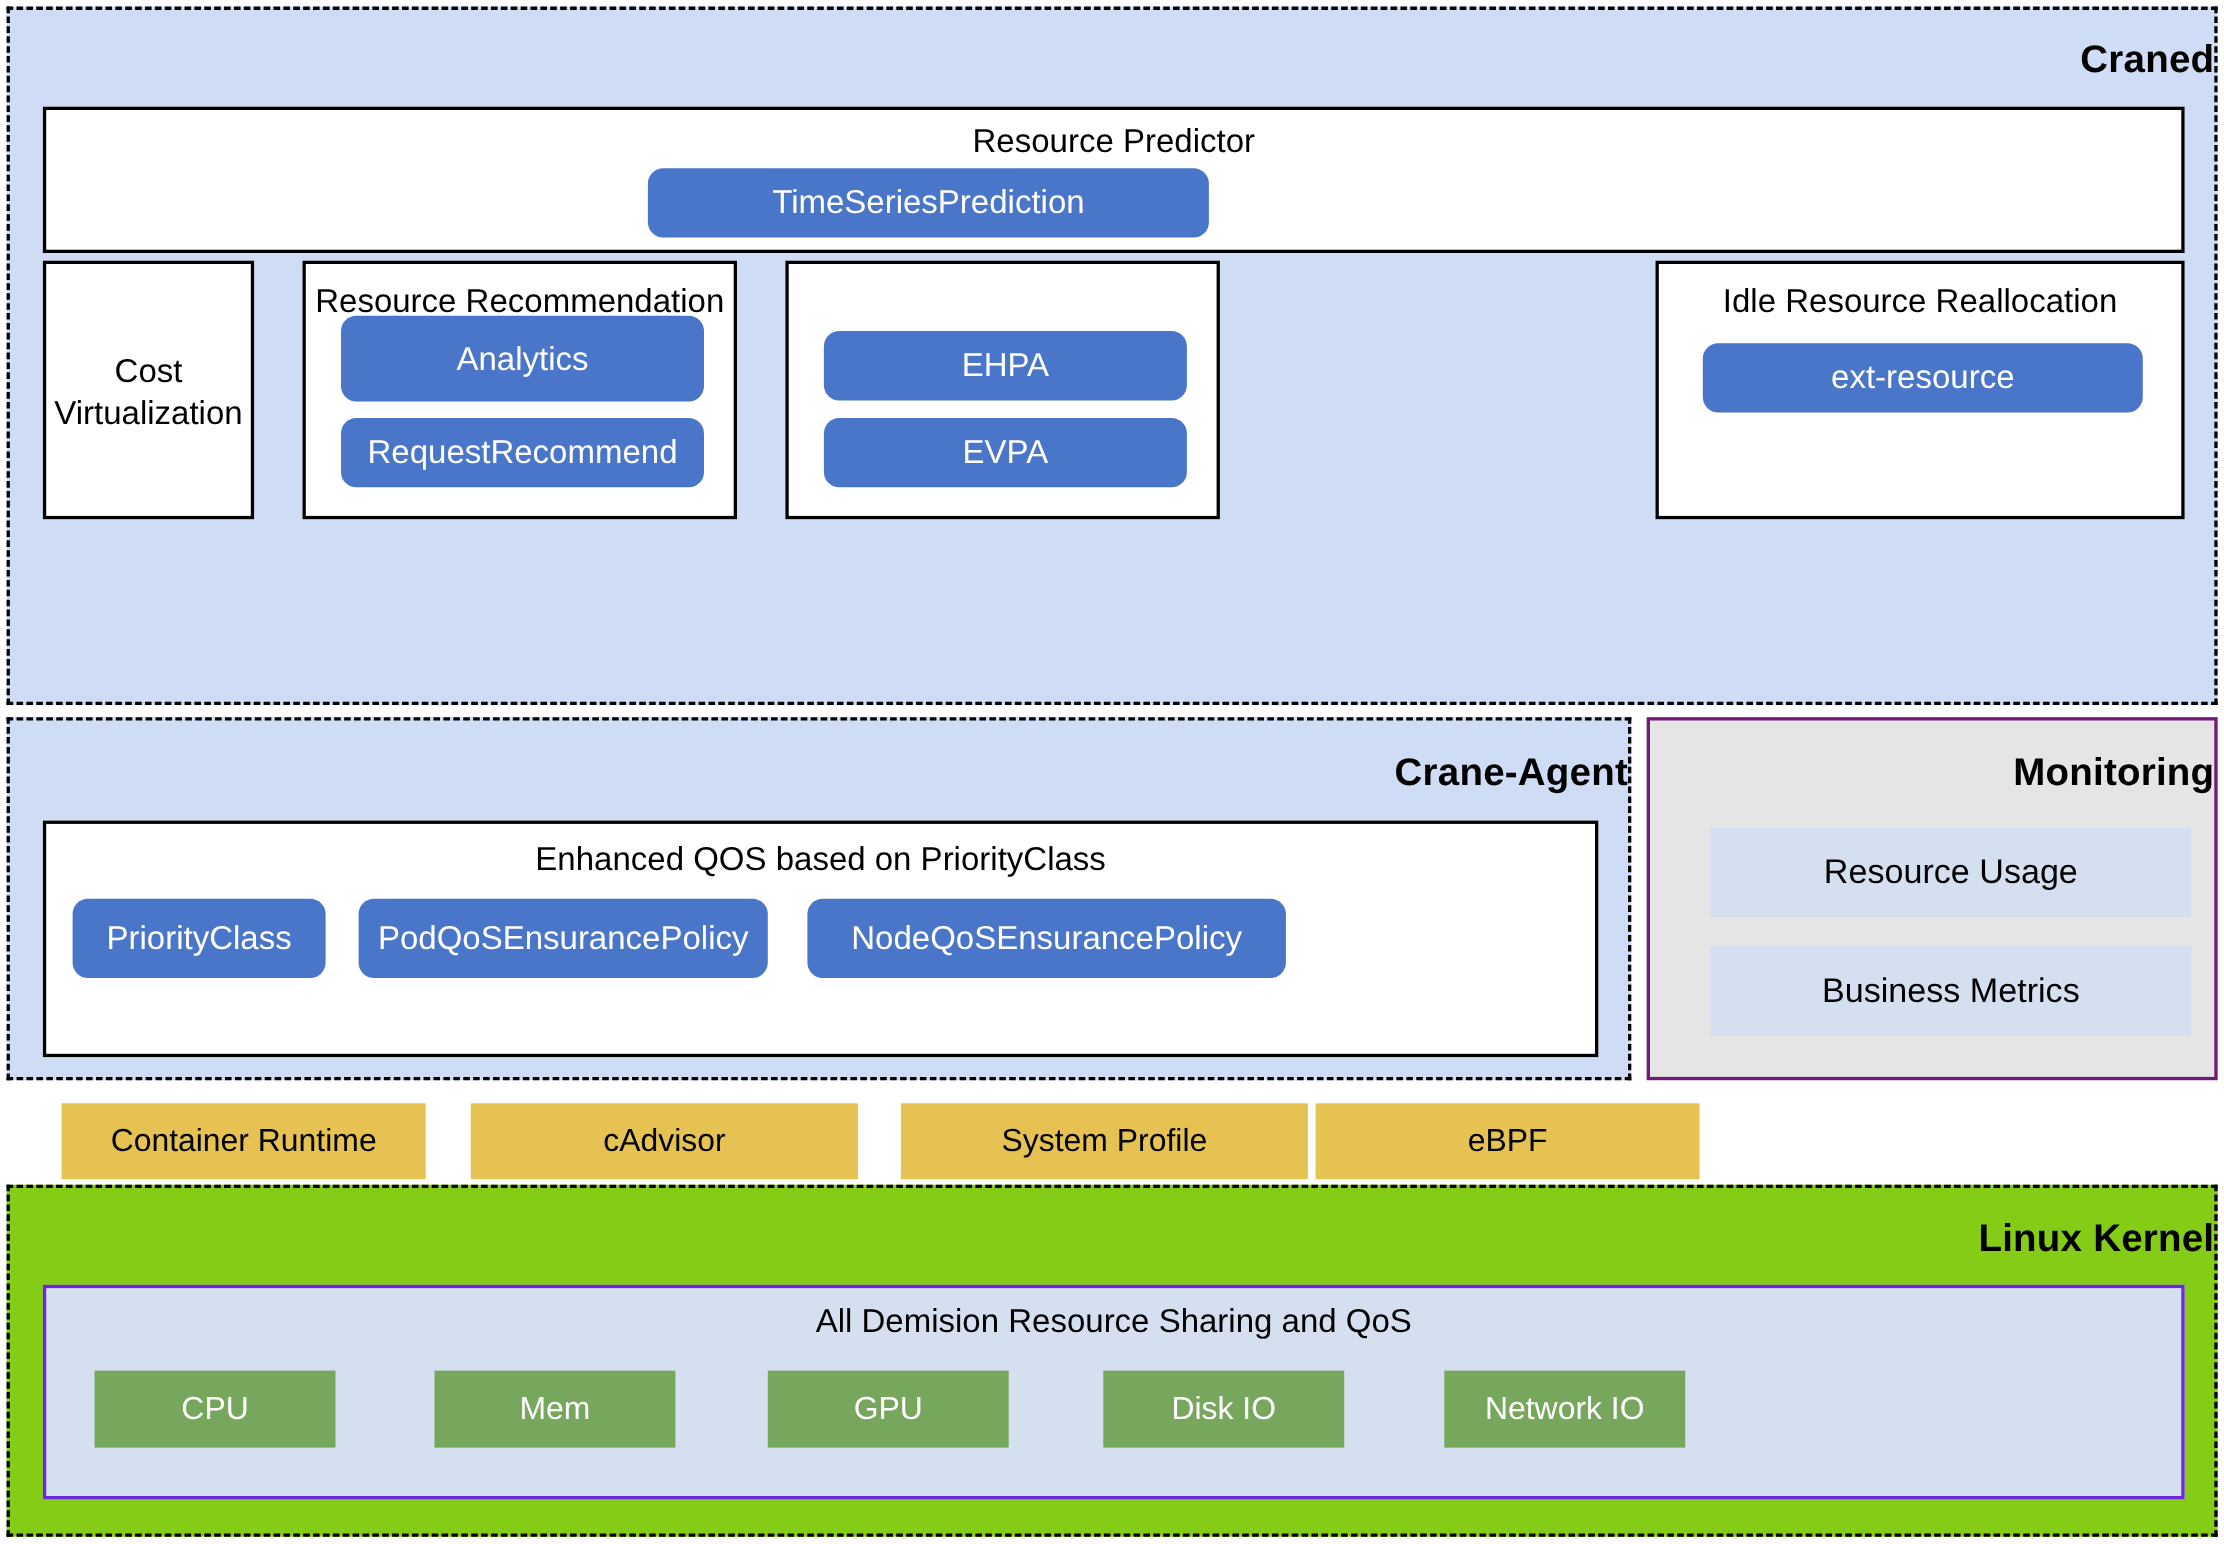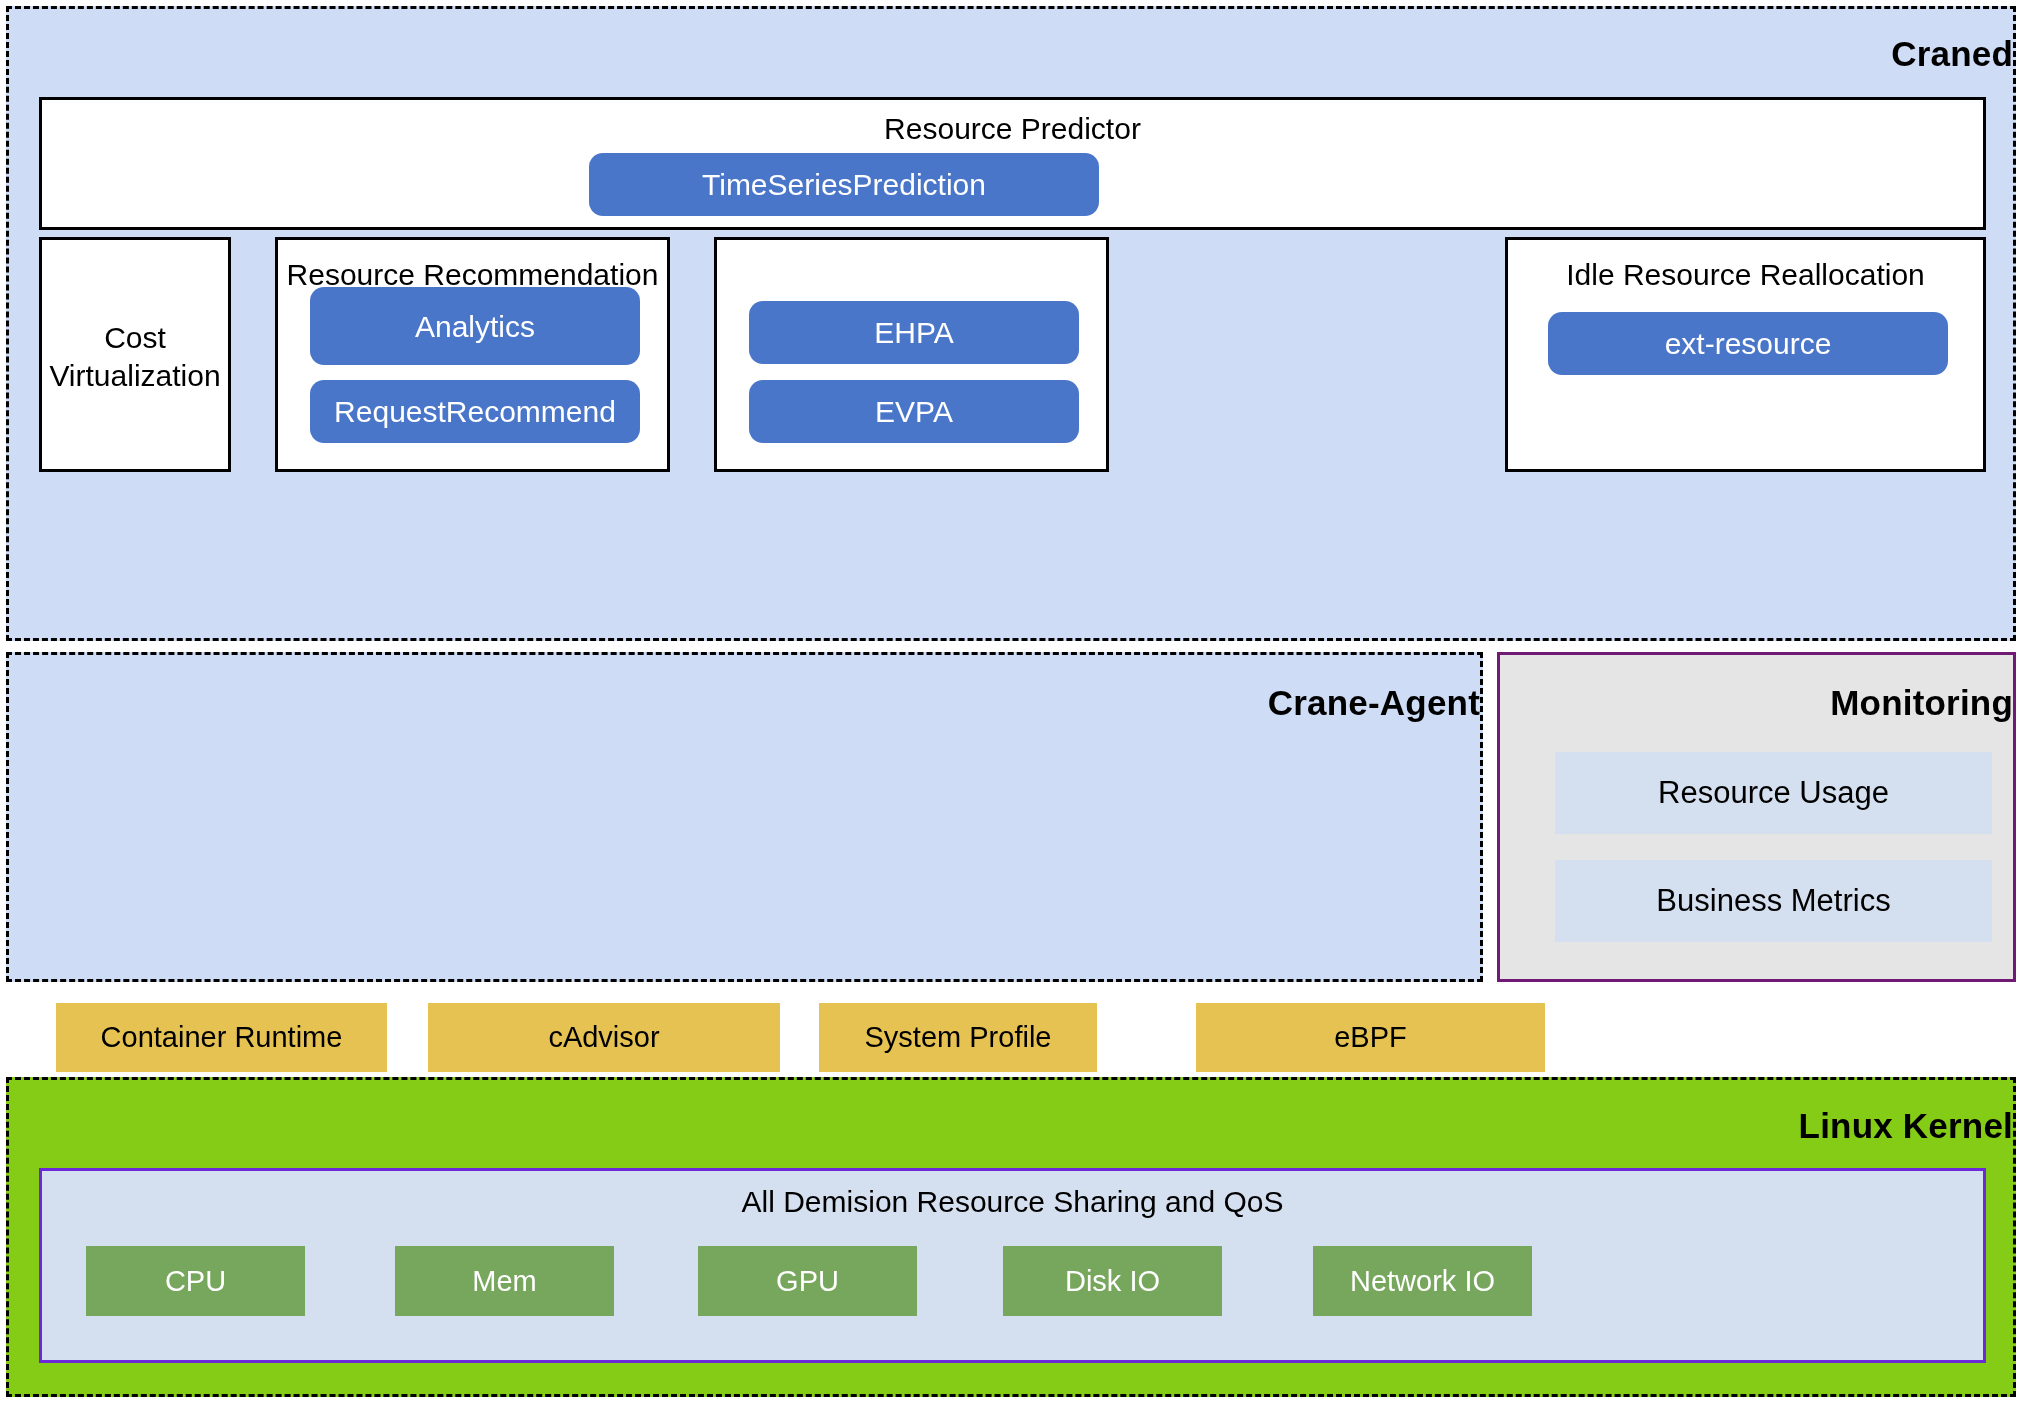--- a/index.html
+++ b/index.html
@@ -139,31 +139,37 @@
     <div class="abs white-card" style="left:1496px; top:228px; width:481px; height:235px;">
       <div class="card-title" style="top:18px;">Idle Resource Reallocation</div>
       <div class="abs pill" style="left:40px; top:72px; width:400px; height:63px;">ext-resource</div>
     </div>
   </div>
 
   <div class="abs dashed-zone" style="left:6px; top:652px; width:1477px; height:330px;">
 
     <div class="section-title" style="top:28px;">Crane-Agent</div>
 
+    <div class="abs white-card" style="left:30px; top:91px; width:1414px; height:215px;">
+      <div class="card-title" style="top:16px;">Enhanced QOS based on PriorityClass</div>
+      <div class="abs pill" style="left:24px; top:68px; width:230px; height:72px;">PriorityClass</div>
+      <div class="abs pill" style="left:284px; top:68px; width:372px; height:72px;">PodQoSEnsurancePolicy</div>
+      <div class="abs pill" style="left:692px; top:68px; width:435px; height:72px;">NodeQoSEnsurancePolicy</div>
+    </div>
   </div>
 
   <div class="abs gray-card" style="left:1497px; top:652px; width:519px; height:330px;">
     <div class="section-title" style="top:28px;">Monitoring</div>
     <div class="abs band" style="left:55px; top:97px; width:437px; height:82px;">Resource Usage</div>
     <div class="abs band" style="left:55px; top:205px; width:437px; height:82px;">Business Metrics</div>
   </div>
 
   <div class="abs chip yellow" style="left:56px; top:1003px; width:331px; height:69px;">Container Runtime</div>
   <div class="abs chip yellow" style="left:428px; top:1003px; width:352px; height:69px;">cAdvisor</div>
-  <div class="abs chip yellow" style="left:819px; top:1003px; width:278px; height:69px;">System Profile</div>
+  <div class="abs chip yellow" style="left:819px; top:1003px; width:370px; height:69px;">System Profile</div>
   <div class="abs chip yellow" style="left:1196px; top:1003px; width:349px; height:69px;">eBPF</div>
 
   <div class="abs dashed-zone white-bg" style="left:6px; top:1077px; width:2010px; height:320px;">
 
     <div class="section-title" style="top:26px;">Linux Kernel</div>
 
     <div class="abs kernel-inner" style="left:30px; top:88px; width:1947px; height:195px;">
       <div class="card-title" style="top:14px;">All Demision Resource Sharing and QoS</div>
       <div class="abs chip green" style="left:44px; top:75px; width:219px; height:70px;text-align:right;">CPU</div>
       <div class="abs chip green" style="left:353px; top:75px; width:219px; height:70px;">Mem</div>

